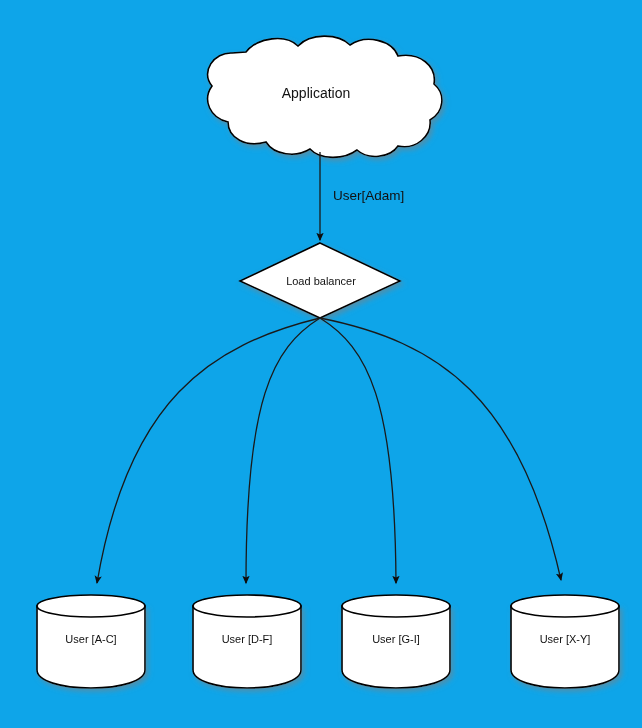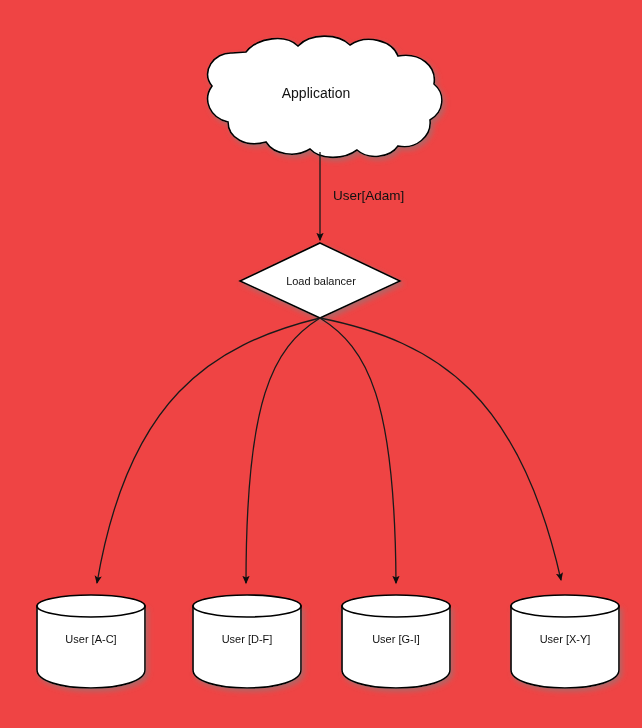--- a/index.html
+++ b/index.html
@@ -10,21 +10,21 @@
   body {
     width: 642px;
     height: 728px;
     font-family: "Liberation Sans", sans-serif;
     overflow: hidden;
   }
   #canvas {
     position: relative;
     width: 642px;
     height: 728px;
-    background: #ef4444;
+    background: #0ea5e9;
   }
   svg.diagram {
     position: absolute;
     top: 0;
     left: 0;
     width: 642px;
     height: 728px;
   }
   .shape-fill { fill: #ffffff; }
   .shape-stroke { stroke: #000000; stroke-width: 1.6; }

